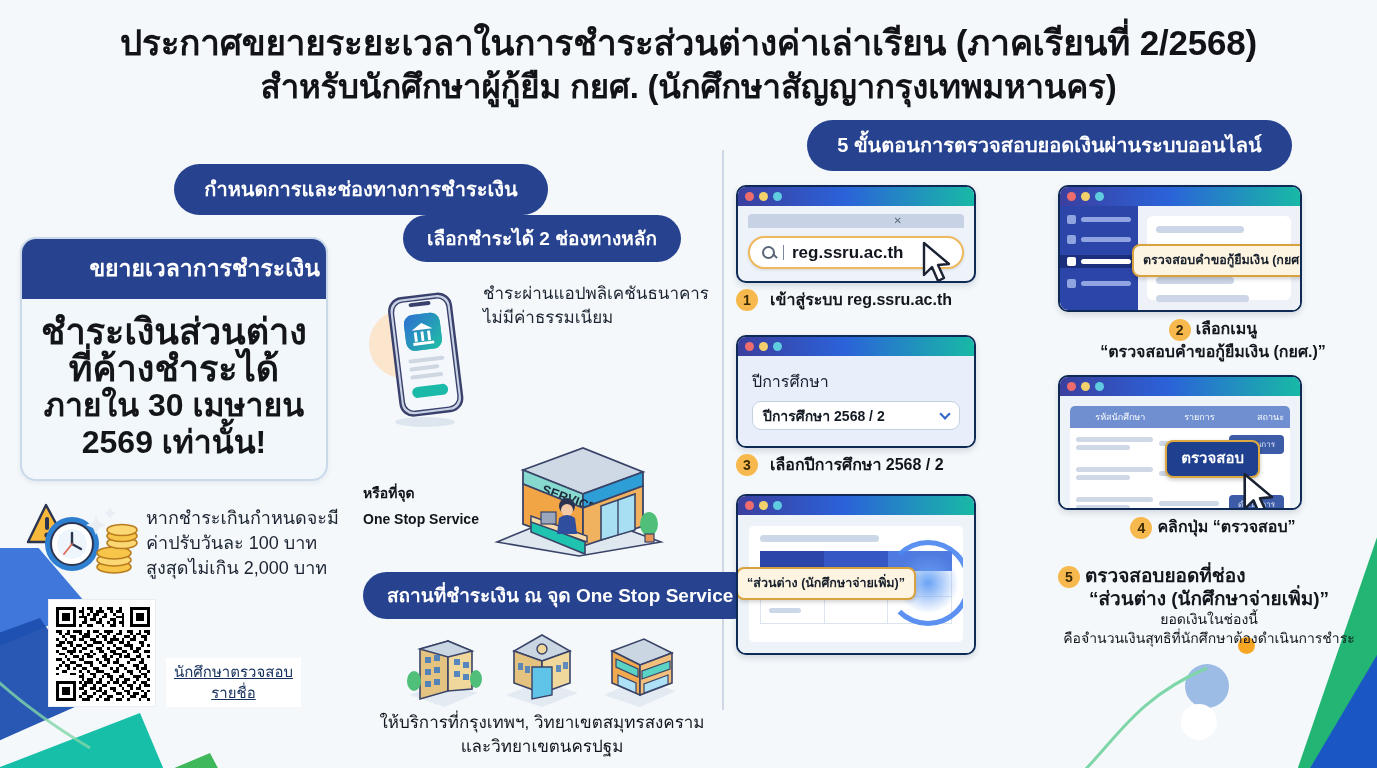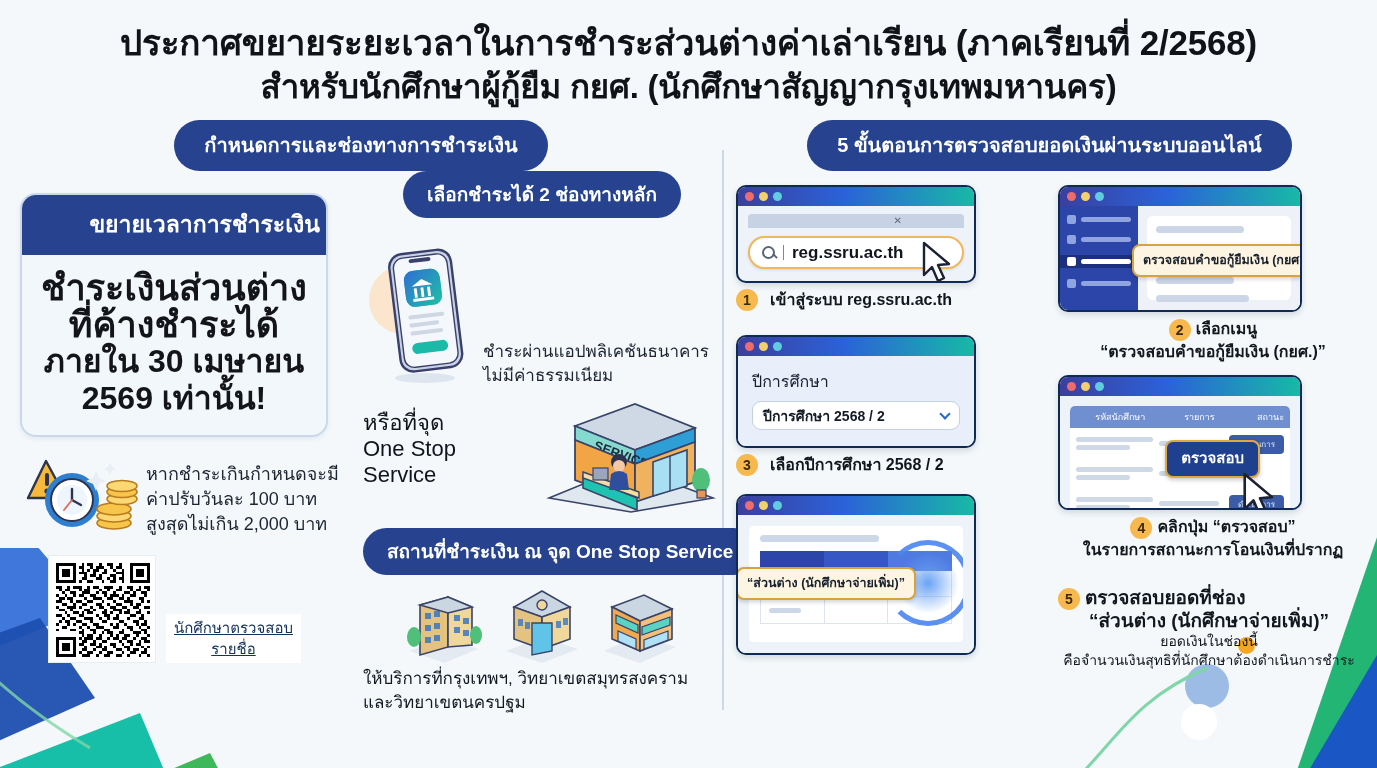--- a/index.html
+++ b/index.html
@@ -47,21 +47,21 @@
     font-size:20px; font-weight:bold;
     padding:9px 30px 10px;
     white-space:nowrap;
   }
 
   .columns { position:relative; display:flex; margin-top:12px; }
   .vdivider {
     position:absolute; left:722px; top:30px; width:2px; height:560px;
     background:#cdd8e4;
   }
-  .col-left { width:738px; position:relative; }
+  .col-left { width:738px; position:relative;margin-top:44px; }
   .col-right { width:655px; position:relative; }
 
   .pillrow-left { text-align:center; width:722px; }
   .pillrow-right { text-align:center; width:655px; }
 
   
   .left-body { display:flex; padding-left:8px; }
   .left-a { width:355px; }
   .left-b { width:358px; }
 
@@ -100,31 +100,31 @@
     width:108px; height:108px; background:#fff; padding:7px;
     border:1px solid #e7edf3;
   }
   .qr-cap {
     background:#fff; margin-left:10px; padding:3px 8px 4px;
     font-size:15px; line-height:21px; text-align:center; color:#16325c;
   }
   .qr-cap span { text-decoration:underline; display:block; }
 
   
-  .chan-1 { display:flex; align-items:flex-end; margin-top:20px; }
+  .chan-1 { display:flex; align-items:flex-start; margin-top:20px; }
   .phone-wrap { position:relative; width:108px; height:150px; flex:none; margin-left:6px;}
   .chan-text { font-size:17px; line-height:24px; color:#1b2430; margin-left:6px; }
   .oss-row { display:flex; align-items:flex-end; margin-top:6px; }
-  .oss-label { font-size:22px; line-height:26px; color:#10141b; font-weight:normal; padding-bottom:26px; }
+  .oss-label { font-size:14px; line-height:26px; color:#10141b; font-weight:bold; padding-bottom:26px; }
   .shop-wrap { width:186px; height:120px; flex:none; margin-left:4px; }
 
   .pill-oss { margin-top:14px; }
   .bld-row { display:flex; justify-content:center; gap:14px; margin-top:10px; }
   .bld { width:84px; height:80px; }
-  .bld-cap { font-size:17px; line-height:24px; color:#121820; margin-top:2px; }
+  .bld-cap { text-align:center; font-size:17px; line-height:24px; color:#121820; margin-top:2px; }
 
   
   .steps { position:relative; padding:14px 0 0 0; display:flex; }
   .steps-col { width:318px; }
   .steps-col.right { margin-left:10px; }
 
   .shot {
     width:240px; border:2px solid #0f2a55; border-radius:10px; overflow:hidden;
     background:#eef3fa; box-shadow:0 3px 6px rgba(12,30,60,.14);
   }
@@ -925,21 +925,20 @@
                 <div class="btn-check">ตรวจสอบ</div>
                 <svg style="position:absolute;right:20px;bottom:-12px" width="40" height="48" viewBox="0 0 36 44">
                   <path d="M4 2 L4 34 L12 26 L18 40 L24 37 L18 24 L29 23 Z" fill="#ffffff" stroke="#1b2233" stroke-width="2.4" stroke-linejoin="round"></path>
                 </svg>
               </div>
             </div>
             <div class="step-cap center">
               <div>
                 <span class="num">4</span><span class="cap-strong">คลิกปุ่ม “ตรวจสอบ”</span>
               </div>
-              <div class="cap-strong">ในรายการสถานะการโอนเงินที่ปรากฏ</div>
             </div>
           </div>
 
           <div class="cap5" style="margin:26px 0 0 0;text-align:center">
             <div style="text-align:left;padding-left:8px">
               <span class="num">5</span><span class="cap-strong" style="font-size:19px">ตรวจสอบยอดที่ช่อง</span>
             </div>
             <div class="cap-strong" style="font-size:19px">“ส่วนต่าง (นักศึกษาจ่ายเพิ่ม)”</div>
             <div class="cap-sub">ยอดเงินในช่องนี้</div>
             <div class="cap-sub">คือจำนวนเงินสุทธิที่นักศึกษาต้องดำเนินการชำระ</div>

